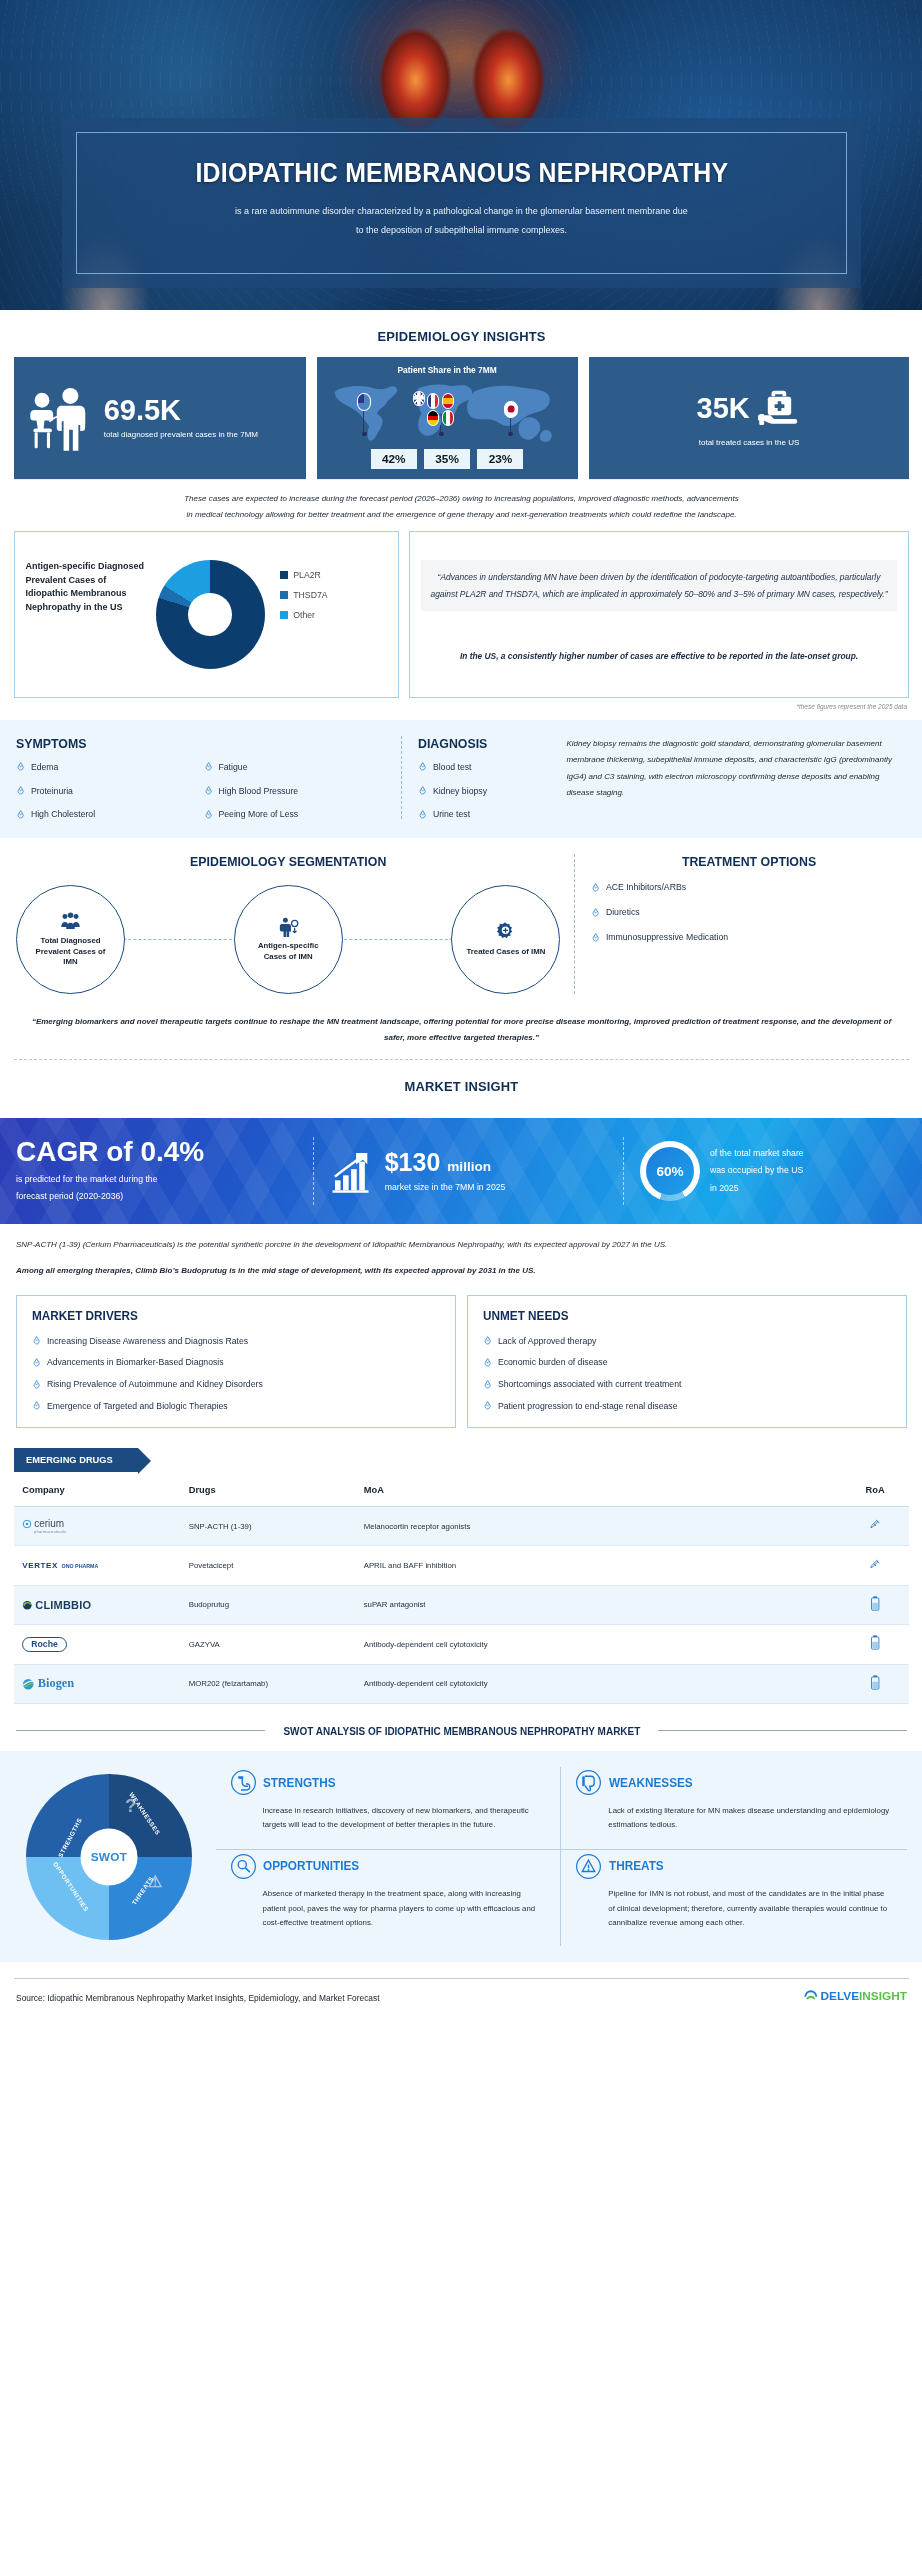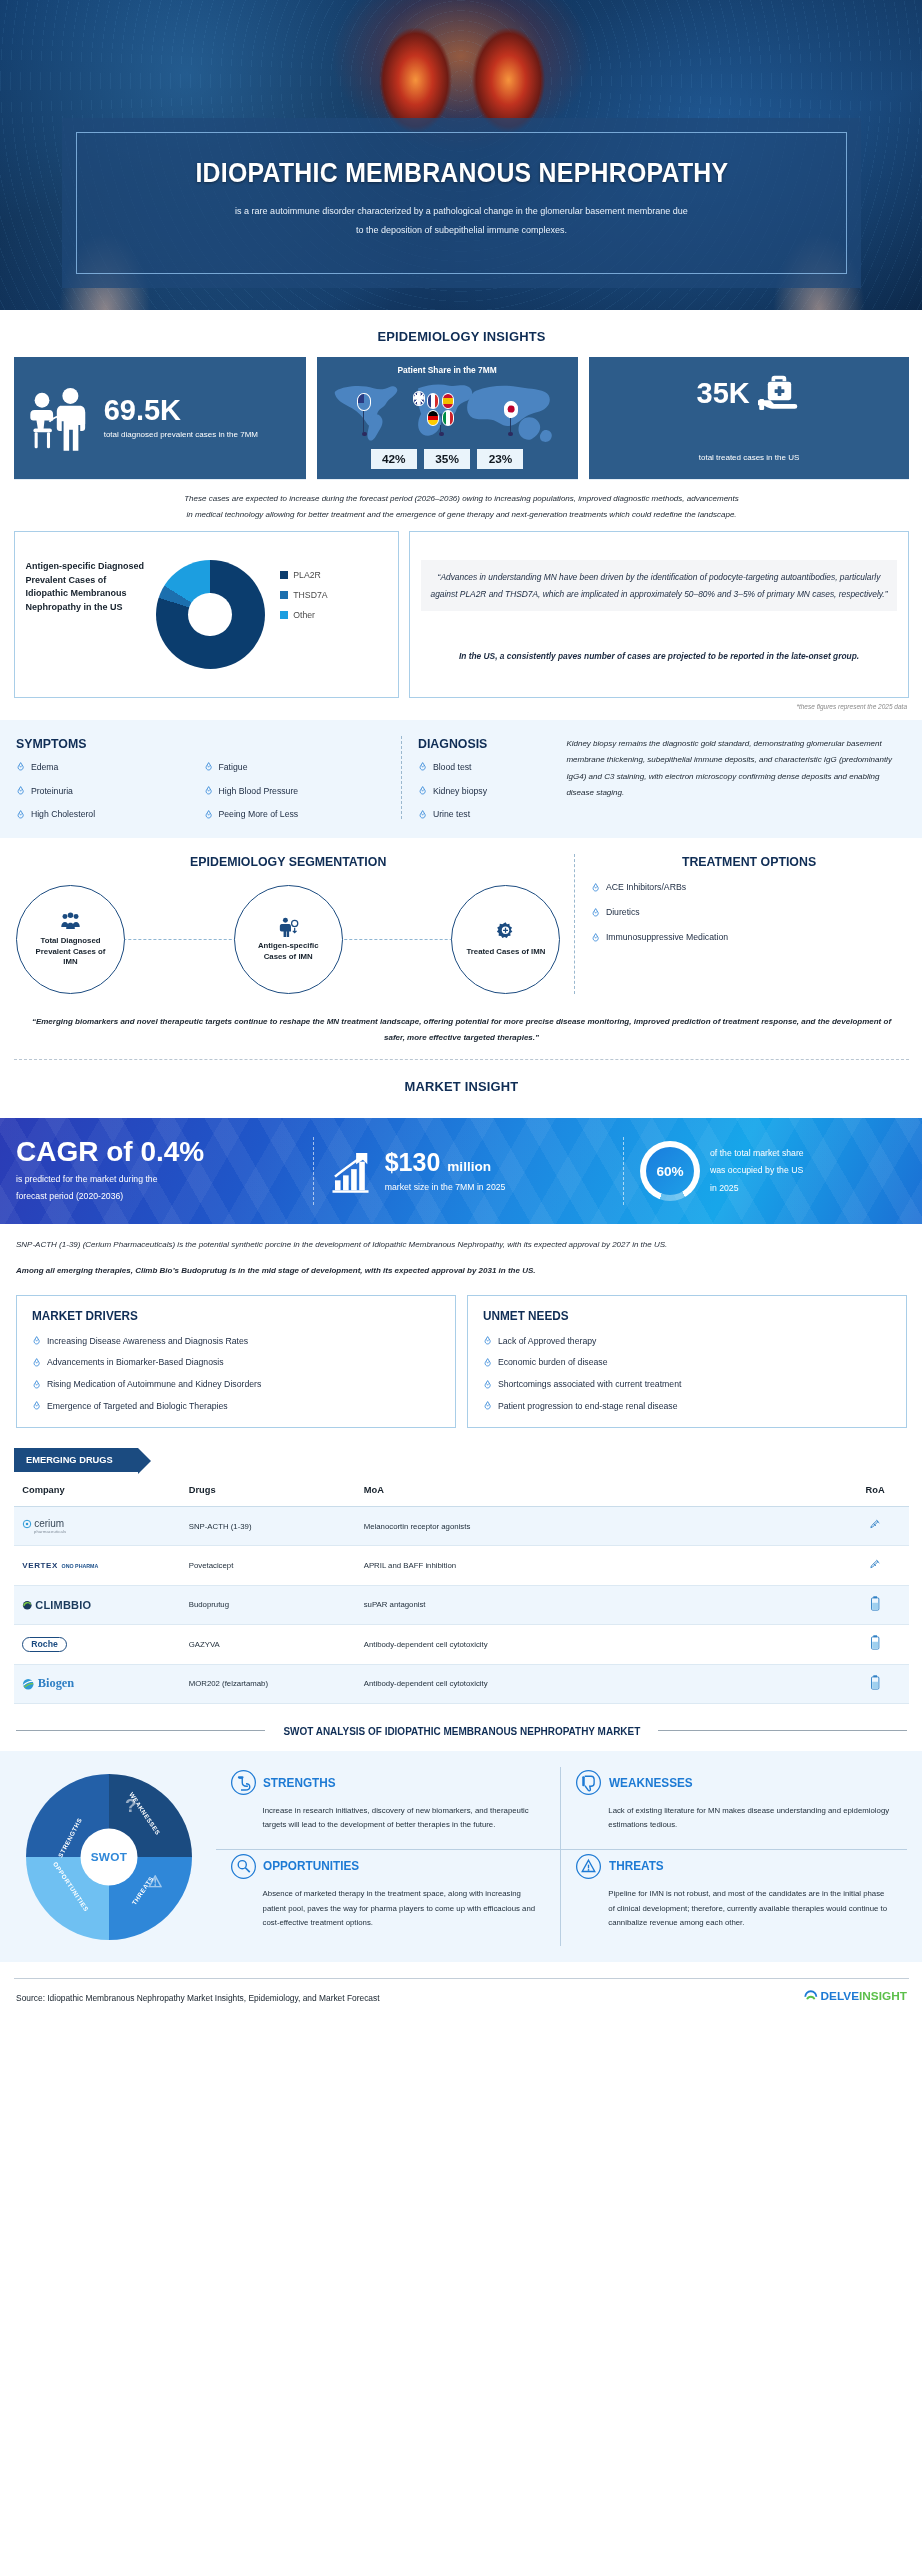--- a/index.html
+++ b/index.html
@@ -62,21 +62,21 @@
     transform:scaleX(.95);
   }
 
   
   .epi-row { display:flex; gap:11px; padding:0 13.6px; align-items:stretch; }
   .epi-card { background:#2d5c8a; color:#fff; position:relative;
      box-shadow:0 0.6px 0 #d3e2f0; }
   .epi-card.a { flex:0 0 292px; display:flex; align-items:center; gap:8.7px; padding:13.6px 12.4px; }
   .epi-card.b { flex:0 0 261px; padding:7.4px 8.7px 10px; }
   .epi-card.c { flex:1; display:flex; flex-direction:column; align-items:center;
-                justify-content:space-between; gap:2.5px; padding:15px 11px; }
+                justify-content:center; gap:2.5px; padding:15px 11px; }
   .big-num { font-size:29px; font-weight:700; line-height:1;
     font-family:"Liberation Sans Narrow","Liberation Sans",sans-serif; }
   .epi-lbl { font-size:8px; line-height:1.35; margin-top:5px; }
   .patients-icon { width:69px; height:67px; flex:0 0 69px; }
   .kit-row { display:flex; align-items:center; gap:8.7px; }
   .kit-icon { width:43px; height:43px; }
   .share-title { text-align:center; font-weight:700; font-size:8.4px; margin-bottom:2.5px; }
   .map-wrap { position:relative; height:69px; }
   .worldmap { position:absolute; inset:0; opacity:.95; }
   .flag { position:absolute; width:13.6px; height:18px; border-radius:50%/42%;
@@ -380,21 +380,21 @@
           <span>THSD7A</span>
         </div>
         <div>
           <span class="sw" style="background:#1c9ee0"></span>
           <span>Other</span>
         </div>
       </div>
     </div>
     <div class="bordered quote-card">
       <div class="quote-grey">“Advances in understanding MN have been driven by the identification of podocyte-targeting autoantibodies, particularly against PLA2R and THSD7A, which are implicated in approximately 50–80% and 3–5% of primary MN cases, respectively.”</div>
-      <div class="quote-bold">In the US, a consistently paves number of cases are projected to be reported in the late-onset group.</div>
+      <div class="quote-bold">In the US, a consistently higher number of cases are effective to be reported in the late-onset group.</div>
     </div>
   </div>
   <div class="star-note">*these figures represent the 2025 data</div>
 
   <div class="symp-band">
     <div class="symp-left">
       <div class="blk-title">SYMPTOMS</div>
       <div class="bullets">
         <div class="bul">
           <svg class="bicon" viewBox="0 0 16 16">
@@ -603,21 +603,21 @@
               <path d="M8 1L4 7.5a4.4 4.4 0 108 0z" fill="none" stroke="#1d7ad4" stroke-width="1.3"></path>
               <path d="M6 6l2 3 2-3" fill="none" stroke="#1d7ad4" stroke-width="1"></path>
             </svg>
           <span>Advancements in Biomarker-Based Diagnosis</span>
         </div>
         <div class="bul">
           <svg class="bicon" viewBox="0 0 16 16">
               <path d="M8 1L4 7.5a4.4 4.4 0 108 0z" fill="none" stroke="#1d7ad4" stroke-width="1.3"></path>
               <path d="M6 6l2 3 2-3" fill="none" stroke="#1d7ad4" stroke-width="1"></path>
             </svg>
-          <span>Rising Medication of Autoimmune and Kidney Disorders</span>
+          <span>Rising Prevalence of Autoimmune and Kidney Disorders</span>
         </div>
         <div class="bul">
           <svg class="bicon" viewBox="0 0 16 16">
               <path d="M8 1L4 7.5a4.4 4.4 0 108 0z" fill="none" stroke="#1d7ad4" stroke-width="1.3"></path>
               <path d="M6 6l2 3 2-3" fill="none" stroke="#1d7ad4" stroke-width="1"></path>
             </svg>
           <span>Emergence of Targeted and Biologic Therapies</span>
         </div>
       </div>
     </div>

